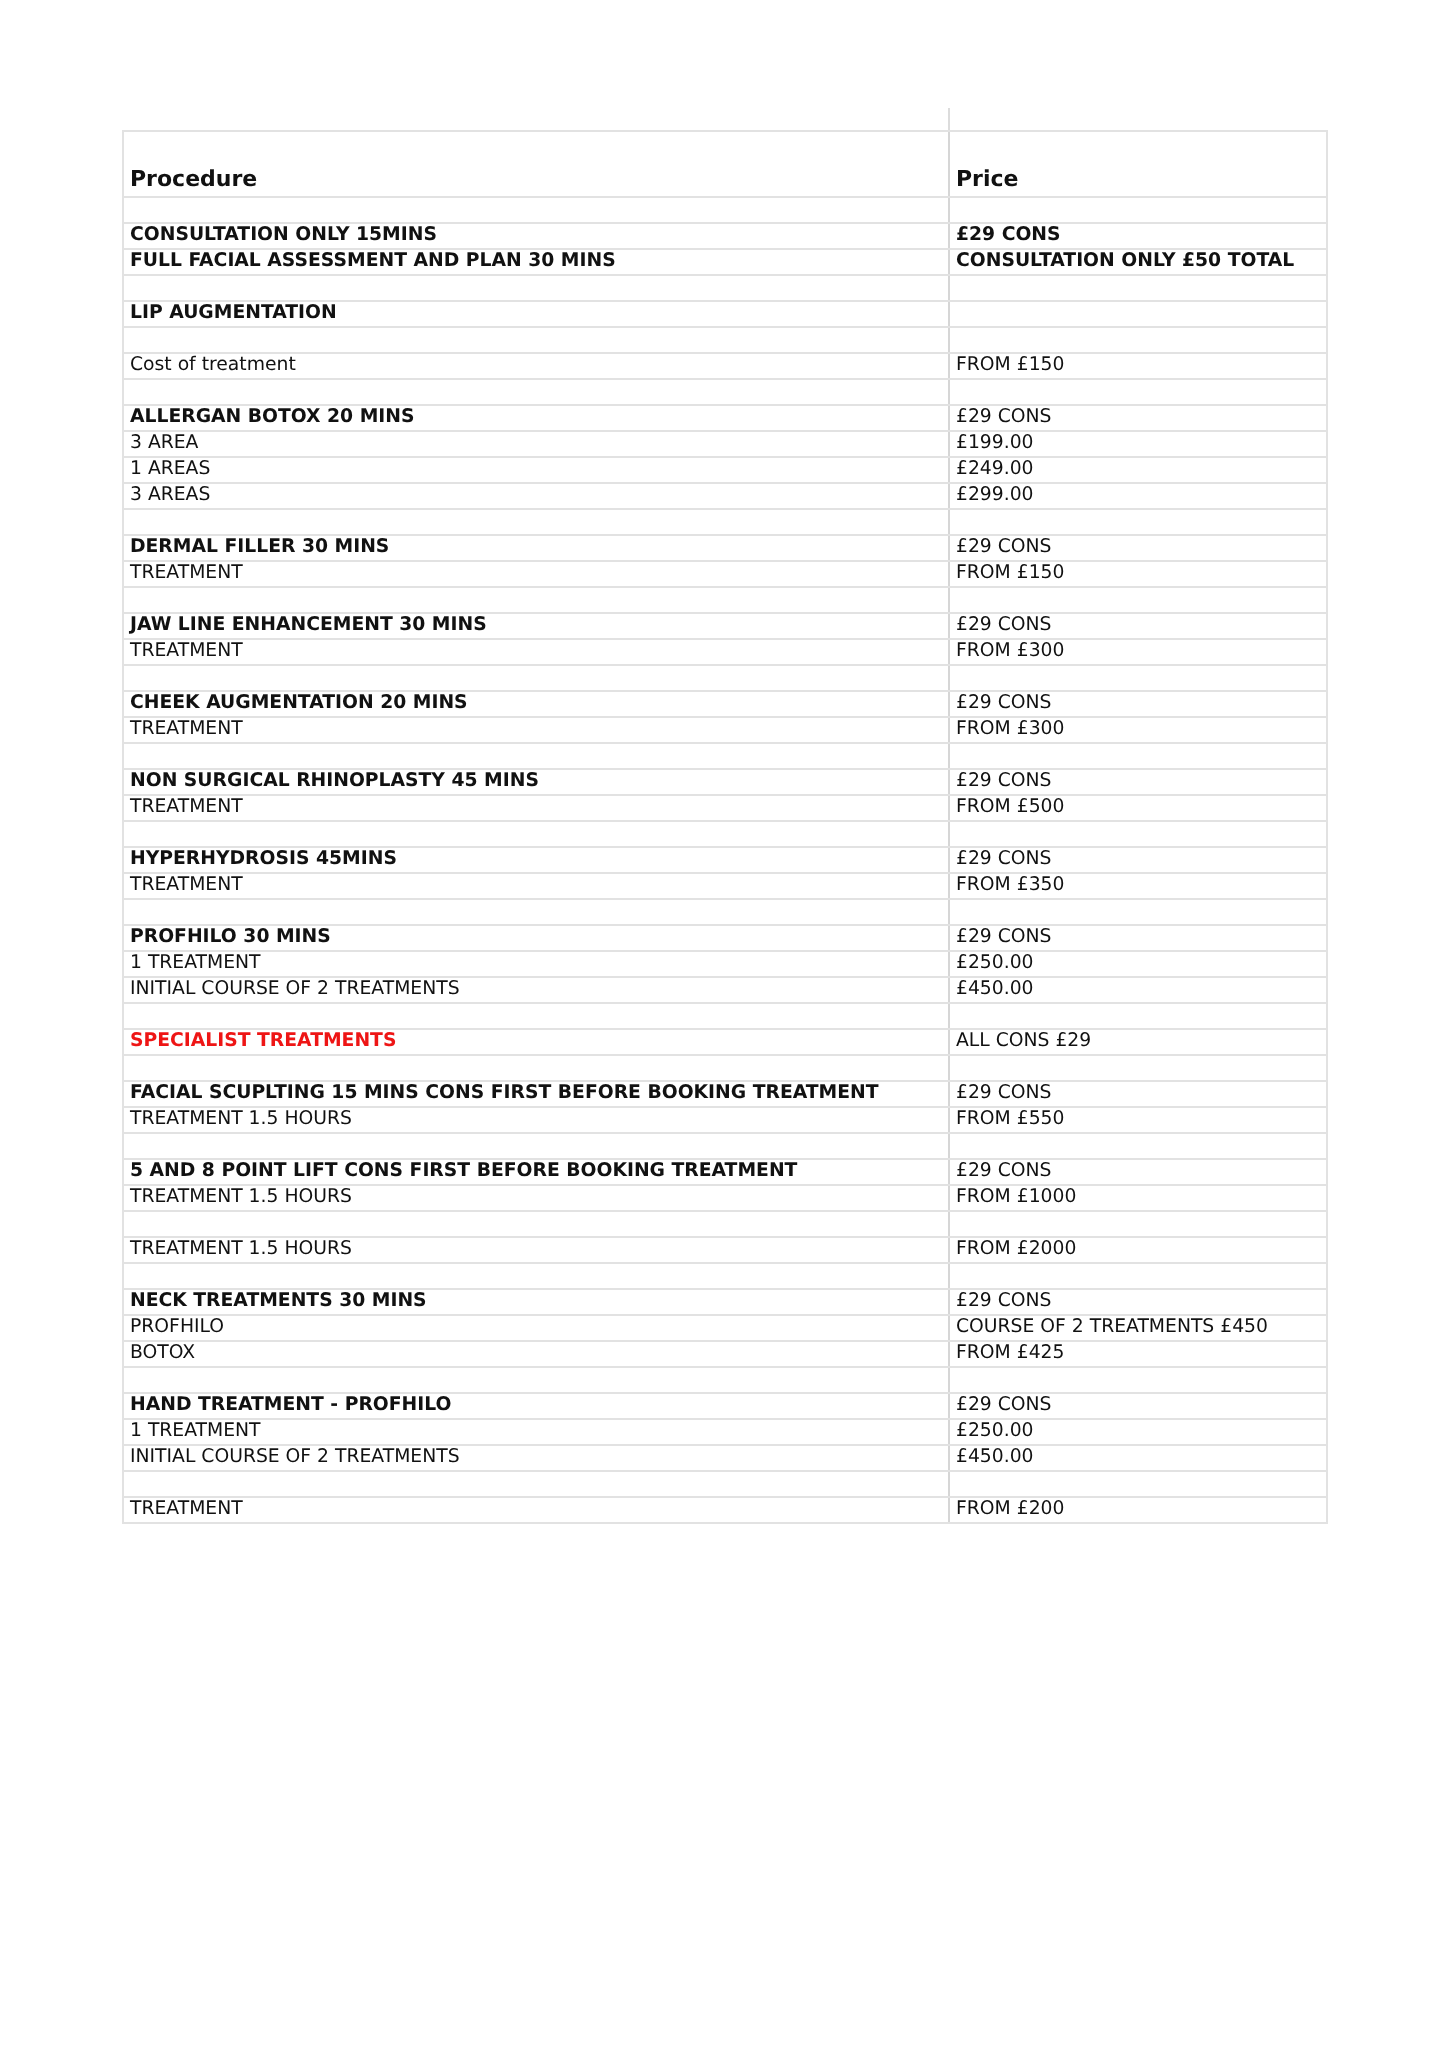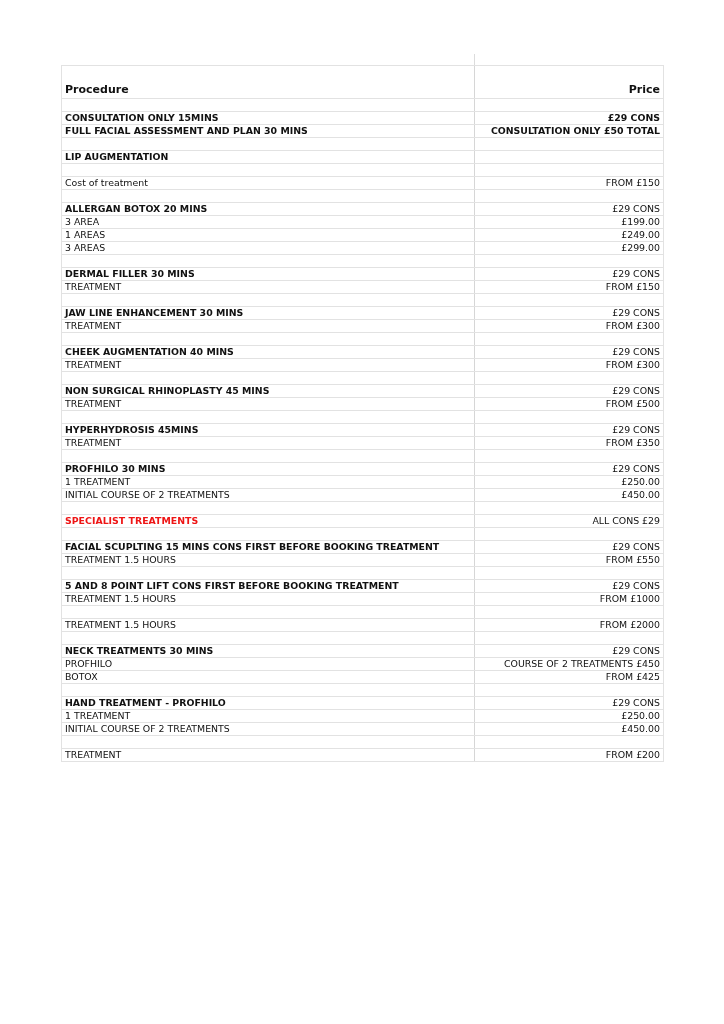--- a/index.html
+++ b/index.html
@@ -43,21 +43,21 @@
   }
   .price-table col.c-proc { width: 413px; }
   .price-table col.c-price { width: 189px; }
   .price-table td.proc, .price-table th.proc {
     border-left: 1px solid #e2e2e2;
     text-align: left;
   }
   .price-table td.price, .price-table th.price {
     border-left: 1px solid #d6d6d6;
     border-right: 1px solid #e2e2e2;
-    text-align: right;
+    text-align: left;
   }
   .price-table tr.header-row th {
     height: 31px;
     line-height: 14px;
     vertical-align: bottom;
     padding-bottom: 1px;
     font-size: 11px;
     font-weight: bold;
   }
   .price-table tr.spacer td { height: 12px; }
@@ -151,21 +151,21 @@
       </tr>
       <tr>
         <td class="proc">TREATMENT</td>
         <td class="price">FROM £300</td>
       </tr>
       <tr class="spacer">
         <td class="proc"></td>
         <td class="price"></td>
       </tr>
       <tr>
-        <td class="proc bold">CHEEK AUGMENTATION 40 MINS</td>
+        <td class="proc bold">CHEEK AUGMENTATION 20 MINS</td>
         <td class="price">£29 CONS</td>
       </tr>
       <tr>
         <td class="proc">TREATMENT</td>
         <td class="price">FROM £300</td>
       </tr>
       <tr class="spacer">
         <td class="proc"></td>
         <td class="price"></td>
       </tr>

